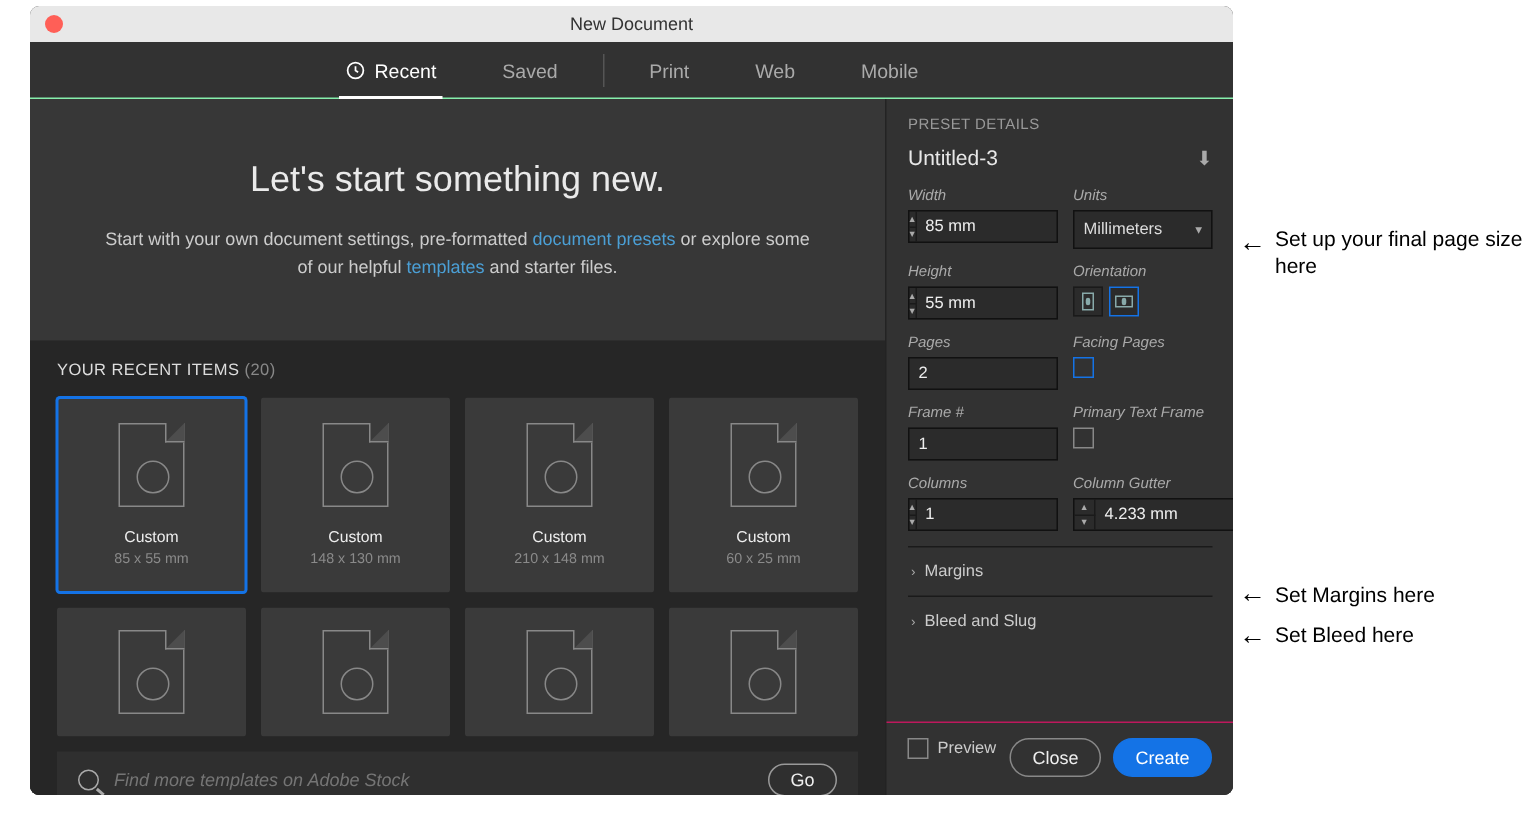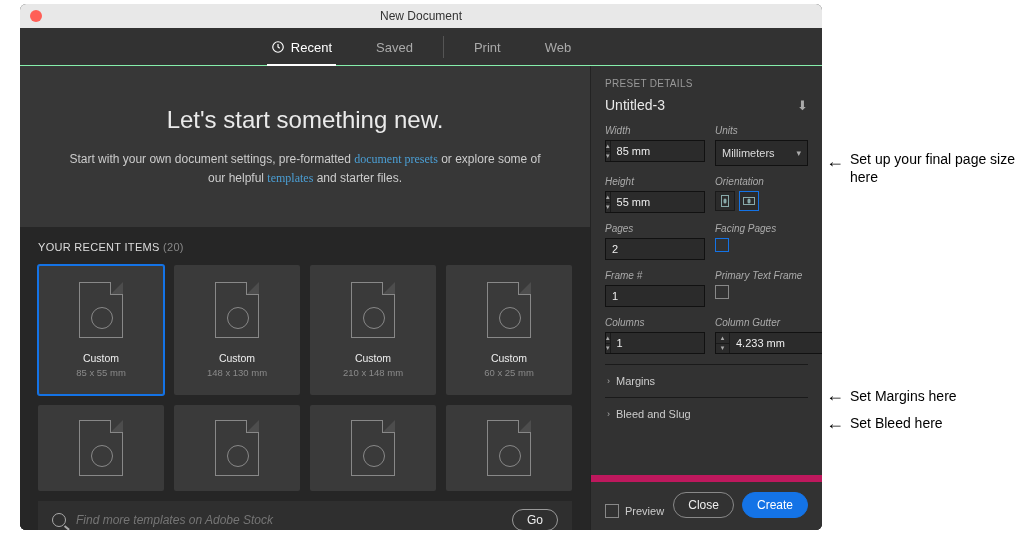--- a/index.html
+++ b/index.html
@@ -15,21 +15,21 @@
     .tab { display: flex; align-items: center; gap: 6px; padding: 0 22px; color: #aaa; font-size: 13px; cursor: pointer; position: relative; height: 38px; }
     .tab.active { color: #fff; }
     .tab.active::after { content:""; position:absolute; bottom: 0; left: 18px; right: 18px; height: 2px; background: #fff; }
     .tab-divider { width: 1px; background: #555; height: 22px; margin: 8px 8px; }
     .clock-icon { width: 14px; height: 14px; }
     .content-area { display: flex; flex: 1; background: #323232; overflow: hidden; }
     .left-pane { flex: 1; display: flex; flex-direction: column; background: #323232; overflow: hidden; }
     .hero { background: #373737; padding: 40px 24px 40px 24px; text-align: center; color: #eaeaea; }
     .hero h1 { font-size: 24px; font-weight: 400; margin-bottom: 16px; }
     .hero p { font-size: 12px; color: #ccc; line-height: 1.55; max-width: 480px; margin: 0 auto; }
-    .hero a { color: #4b9fd5; text-decoration: none; font-family: Liberation Serif, serif; }
+    .hero a { color: #4b9fd5; text-decoration: none; }
     .recent-section { padding: 14px 18px 0 18px; flex: 1; overflow: hidden; background: #262626; }
     .sec-head { font-size: 11px; letter-spacing: 0.3px; color: #ddd; margin-bottom: 12px; }
     .sec-head .count { color: #888; }
     .grid { display: grid; grid-template-columns: repeat(4, 1fr); gap: 10px; }
     .preset-card { background: #3a3a3a; border: 1px solid transparent; border-radius: 2px; display:flex; flex-direction:column; align-items:center; justify-content:center; padding: 16px 6px; cursor: pointer; color: #ddd; }
     .preset-card.selected { border-color:#1473e6; box-shadow: 0 0 0 1px #1473e6; }
     .card-icon { width: 44px; height: 56px; border: 1px solid #888; position: relative; margin-bottom: 14px; }
     .card-icon::before { content:""; position:absolute; top:-1px; right:-1px; width: 12px; height: 12px; background: #3a3a3a; border-left: 1px solid #888; border-bottom: 1px solid #888; }
     .card-icon::after { content:""; position:absolute; top: -1px; right: -1px; width: 0; height: 0; border-left: 12px solid transparent; border-bottom: 12px solid #888; opacity: 0.25; }
     .card-circle { position:absolute; bottom: 8px; left: 11px; width: 22px; height: 22px; border: 1px solid #888; border-radius: 50%; }
@@ -61,21 +61,21 @@
     .orient-wrap { display:flex; gap:4px; }
     .orient-btn { width: 20px; height: 20px; border:1px solid #1a1a1a; background:#2b2b2b; display:flex; align-items:center; justify-content:center; cursor:pointer; }
     .orient-btn.active { border-color:#1473e6; }
     .orient-portrait { width:8px; height:12px; border:1px solid #8aa; position:relative; }
     .orient-portrait.ls { width:12px; height:8px; }
     .orient-portrait::after { content:""; position:absolute; left:50%; top:50%; transform:translate(-50%,-50%); width:3px; height:5px; border-radius:2px; background:#8aa; }
     .chk { width:14px; height:14px; border:1.5px solid #1473e6; display:inline-block; cursor:pointer; }
     .chk.gray { border-color:#888; }
     .collapsible { border-top:1px solid #1a1a1a; padding:10px 2px; font-size:11px; color:#ccc; display:flex; align-items:center; gap:6px; cursor:pointer; }
     .chevron { font-size:9px; color:#aaa; }
-    .rp-footer { display:flex; align-items:flex-end; justify-content:space-between; padding: 10px 14px 12px 14px; border-top: 7px solid #be185d; }
+    .rp-footer { display:flex; align-items:flex-start; justify-content:space-between; padding: 10px 14px 12px 14px; border-top: 1px solid #be185d; }
     .preview-wrap { display:flex; align-items:center; gap:6px; font-size:11px; color:#ccc; }
     .foot-btns { display:flex; gap:8px; }
     .pill { border-radius: 14px; padding: 5px 14px; font-size: 12px; cursor:pointer; border:1.5px solid #888; background:transparent; color:#eee; }
     .pill.primary { background:#1473e6; border-color:#1473e6; color:#fff; }
     .annotations { width: 200px; padding-left: 4px; padding-top: 150px; color: #000; }
     .anno { display:flex; align-items:center; gap:6px; font-size:14px; margin-bottom: 4px; line-height:1.3; }
     .anno.a1 { margin-bottom: 198px; align-items:flex-start; }
     .arrow { font-size: 18px; }
   </style>
 </head>
@@ -101,20 +101,23 @@
         <div class="tab">
             <span>Saved</span>
           </div>
         <div class="tab-divider"></div>
         <div class="tab">
             <span>Print</span>
           </div>
         <div class="tab">
             <span>Web</span>
           </div>
+        <div class="tab">
+            <span>Mobile</span>
+          </div>
       </div>
     </div>
 
     <div class="content-area">
 
       <div class="left-pane">
         <div class="hero">
           <h1>Let's start something new.</h1>
           <p>
             <span>Start with your own document settings, pre-formatted </span><a href="#">document presets</a><span> or explore some of our helpful </span><a href="#">templates</a><span> and starter files.</span>

